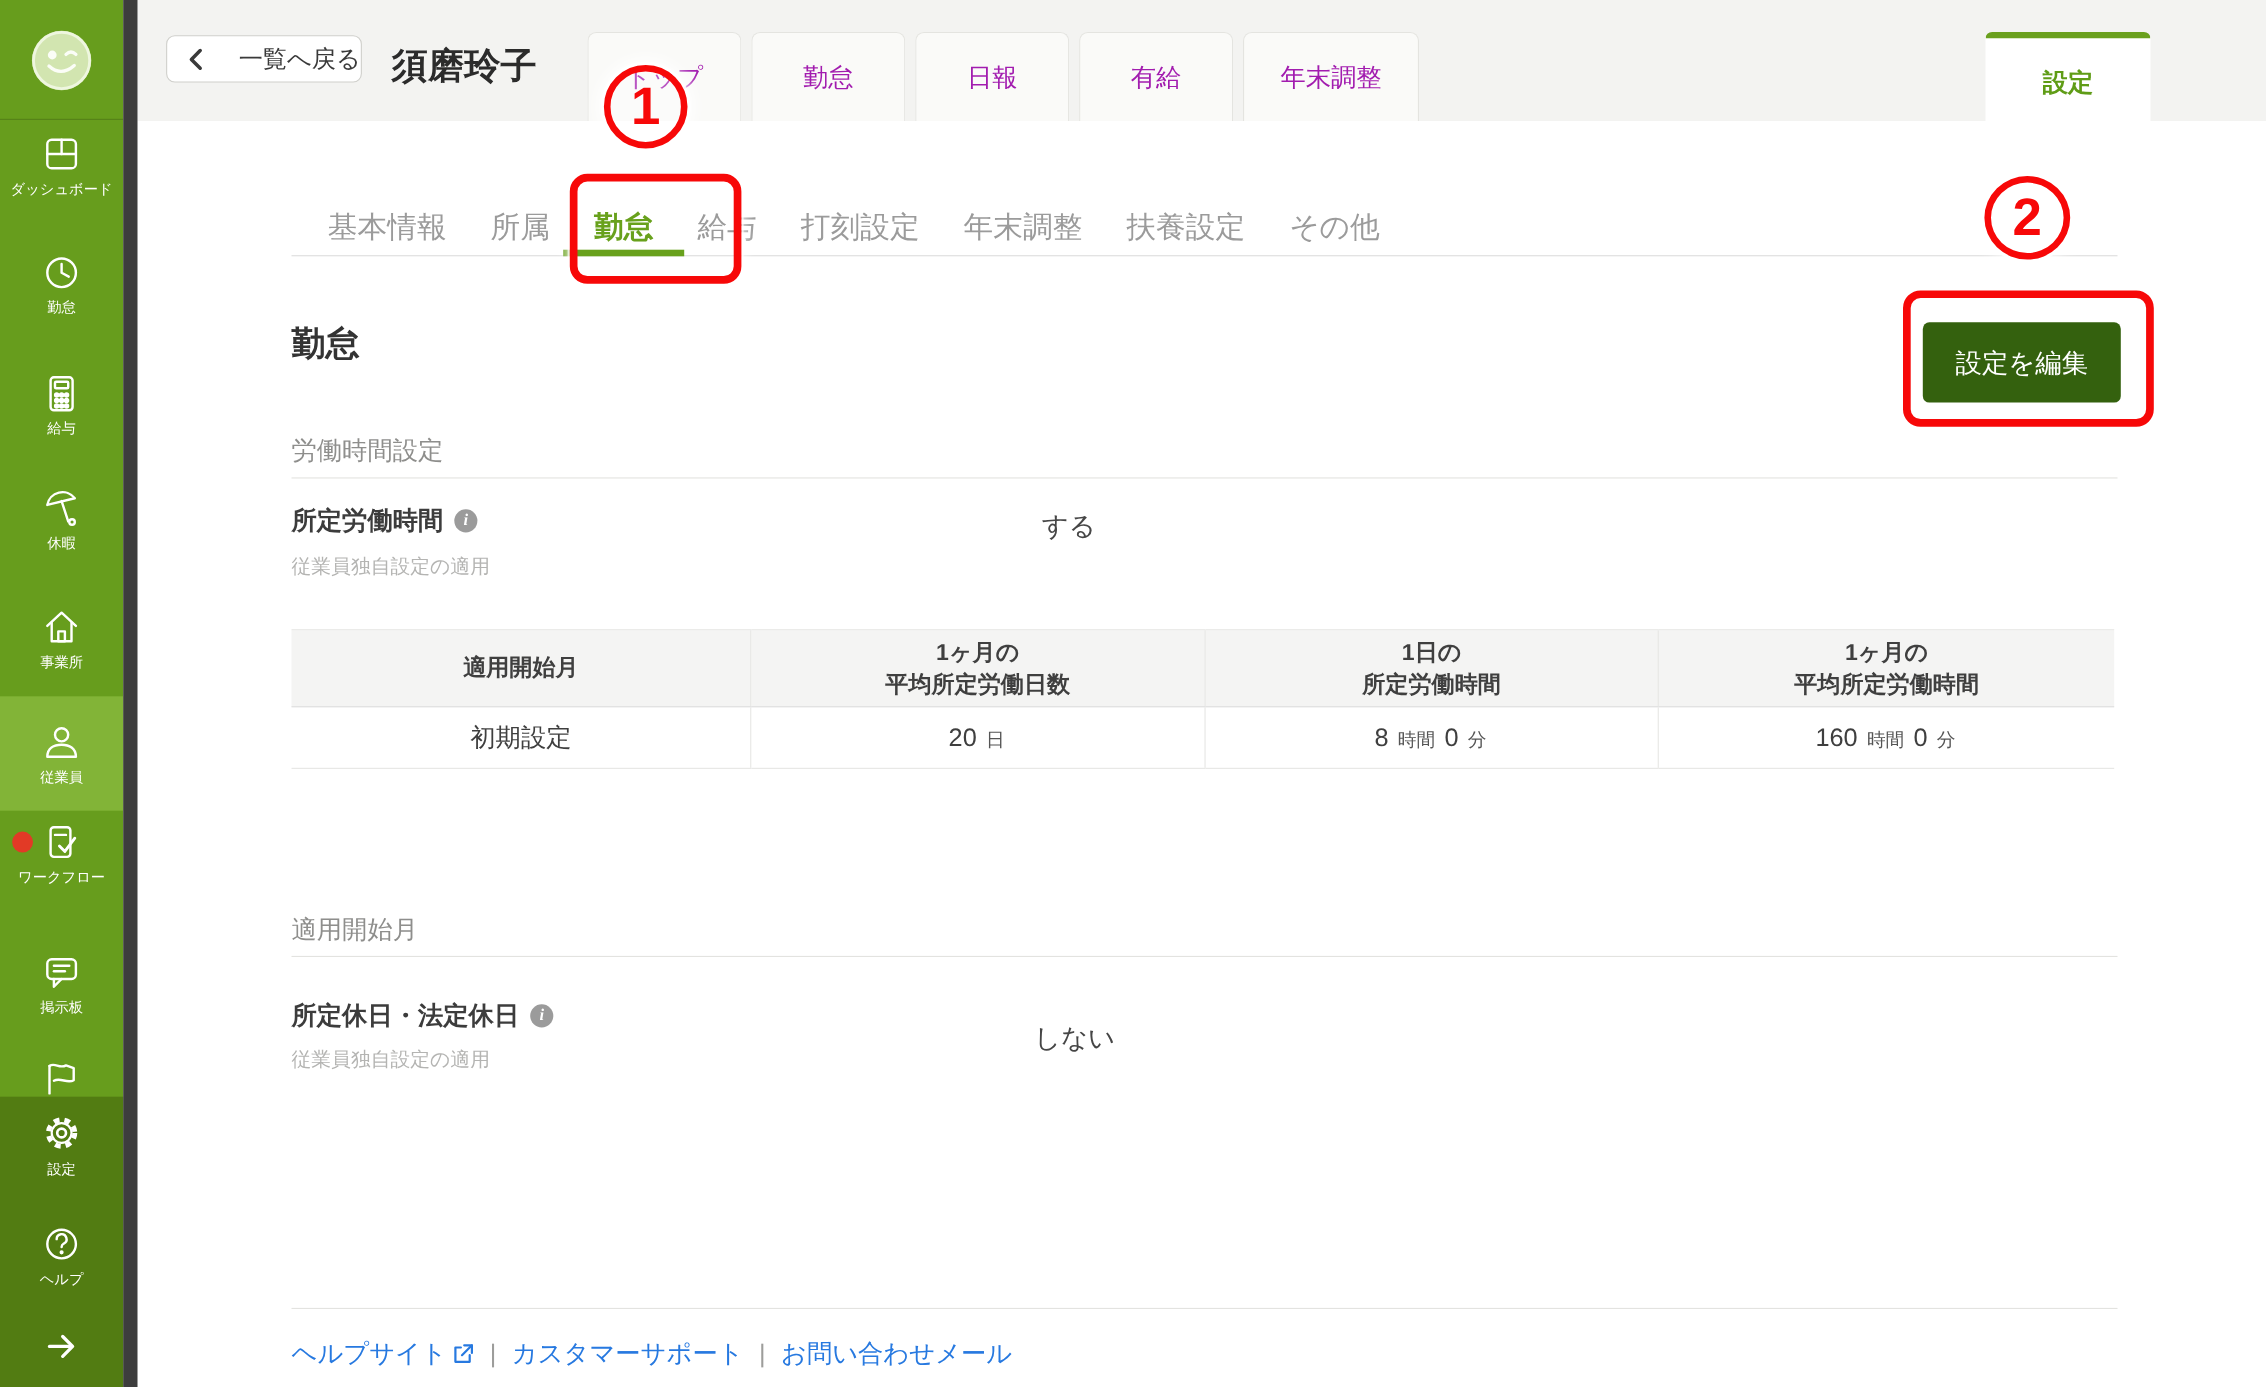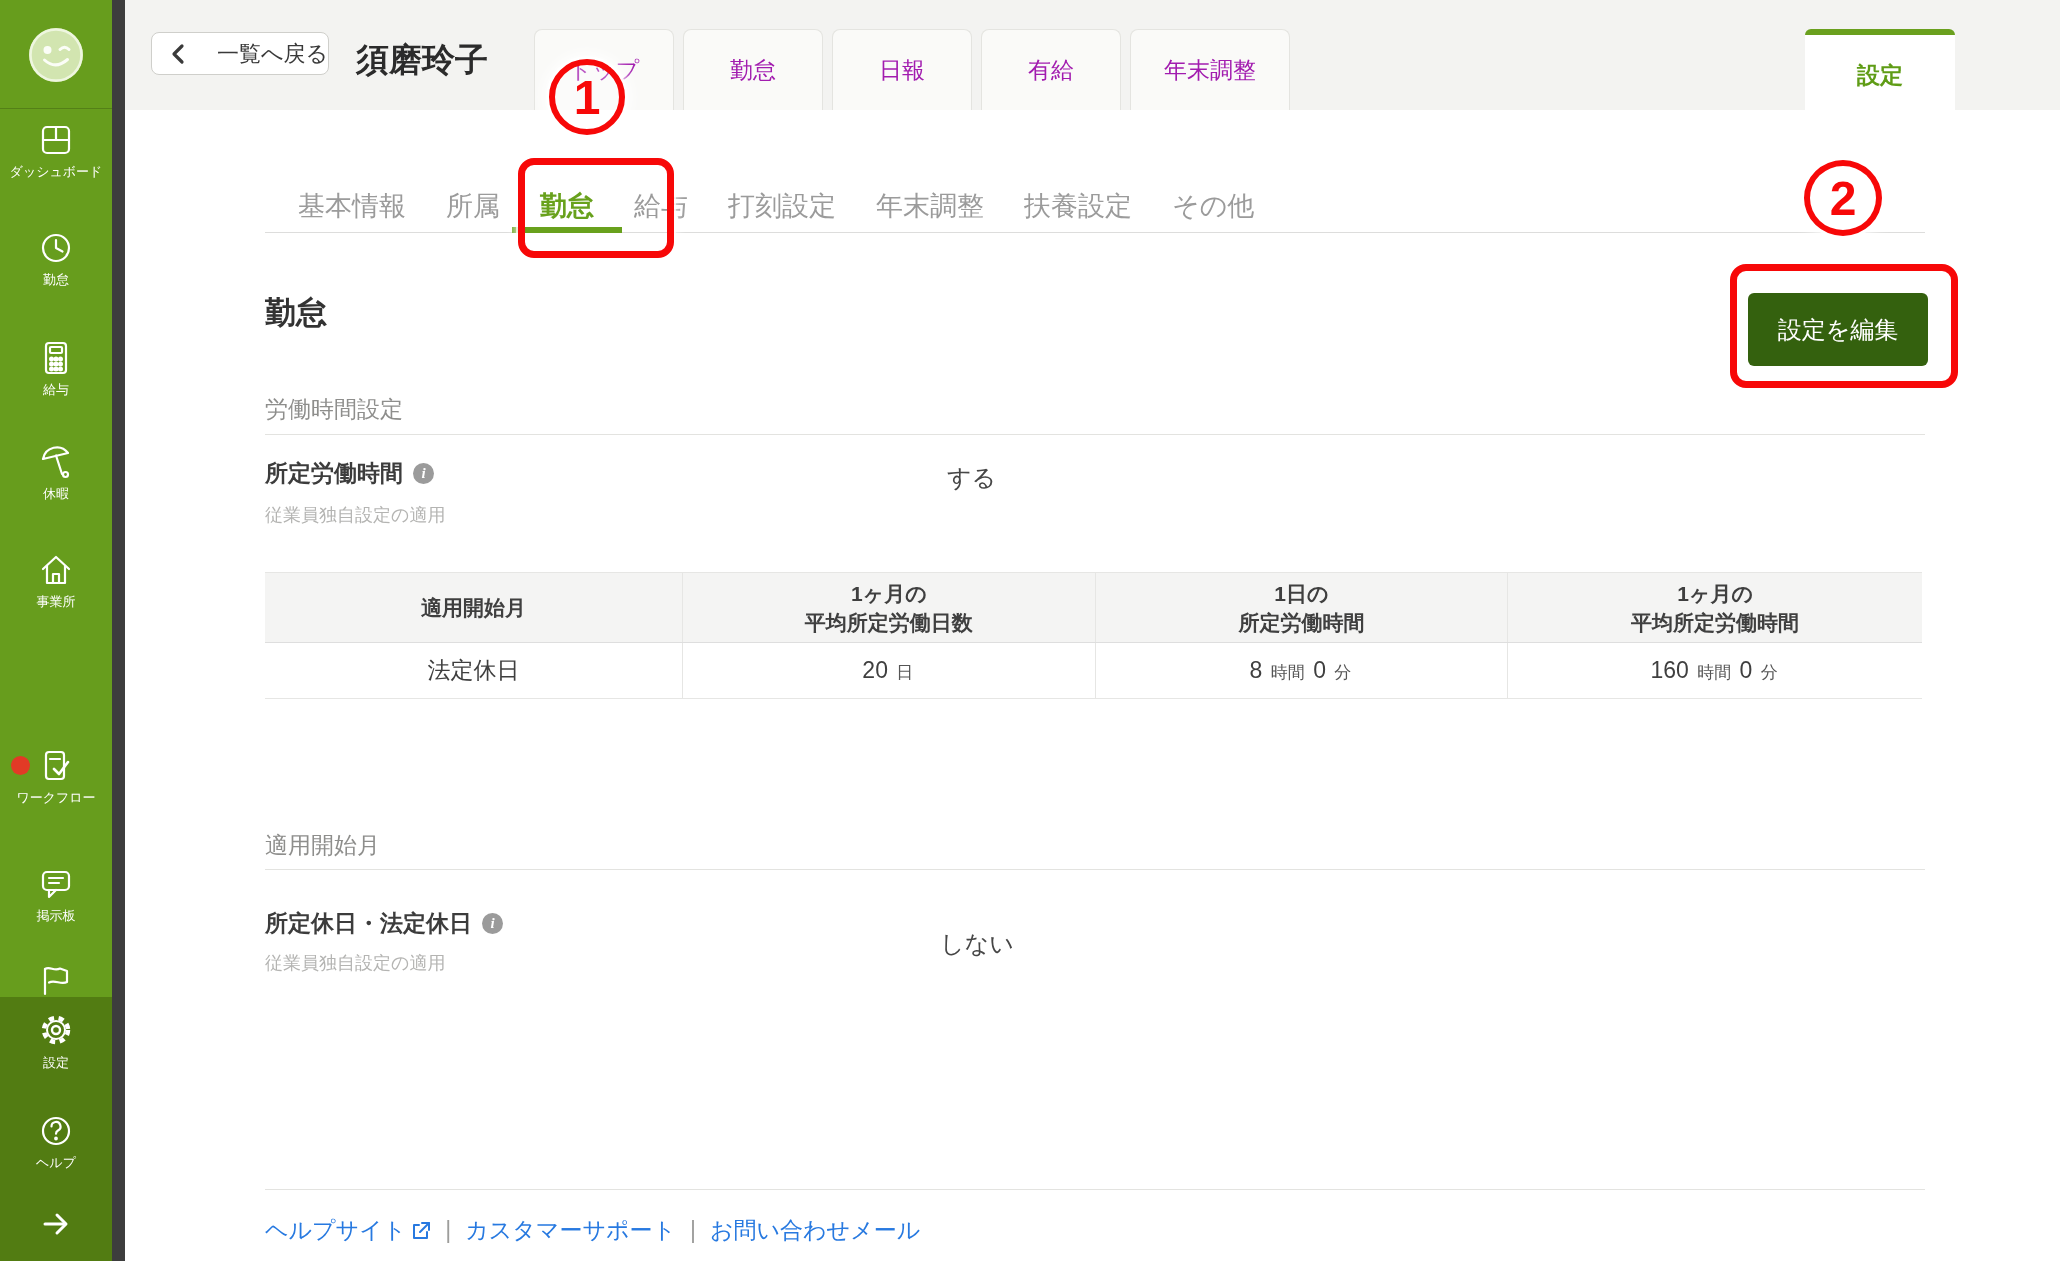--- a/index.html
+++ b/index.html
@@ -136,20 +136,27 @@
 
   <div class="nav-item" style="top:552px">
     <svg width="36" height="36" viewBox="0 0 36 36" fill="none" stroke="#fff" stroke-width="2.2" stroke-linecap="round" stroke-linejoin="round">
       <path d="M5,17 L18,5 L31,17"></path>
       <path d="M9,14 V31 H27 V14"></path>
       <rect x="15" y="22" width="6" height="9"></rect>
     </svg>
     <div class="nav-label">事業所</div>
   </div>
 
+  <div class="nav-item active-block" style="top:633px">
+    <svg width="36" height="36" viewBox="0 0 36 36" fill="none" stroke="#fff" stroke-width="2.2" stroke-linecap="round" stroke-linejoin="round">
+      <circle cx="18" cy="11" r="6"></circle>
+      <path d="M5,31 C5,23 11,20 18,20 C25,20 31,23 31,31 Z"></path>
+    </svg>
+    <div class="nav-label">従業員</div>
+  </div>
 
   <div class="nav-item" style="top:748px">
     <span class="nav-badge"></span>
     <svg width="36" height="36" viewBox="0 0 36 36" fill="none" stroke="#fff" stroke-width="2.2" stroke-linecap="round" stroke-linejoin="round">
       <rect x="8" y="4" width="18" height="27" rx="3"></rect>
       <line x1="12" y1="11" x2="22" y2="11"></line>
       <polyline points="16,21 21,26 30,14" stroke-width="2.6"></polyline>
     </svg>
     <div class="nav-label">ワークフロー</div>
   </div>
@@ -266,21 +273,21 @@
           <div>所定労働時間</div>
         </th>
       <th style="width:25%">
           <div>1ヶ月の</div>
           <div>平均所定労働時間</div>
         </th>
     </tr>
   </thead>
   <tbody>
     <tr>
-      <td><span>法定休日</span></td>
+      <td><span>初期設定</span></td>
       <td><span>20</span> <span class="unit">日</span></td>
       <td><span>8</span> <span class="unit">時間</span> <span>0</span> <span class="unit">分</span></td>
       <td><span>160</span> <span class="unit">時間</span> <span>0</span> <span class="unit">分</span></td>
     </tr>
   </tbody>
 </table>
 
 <div class="section-heading" style="top:830px">適用開始月</div>
 <div class="hr-line" style="top:869px"></div>
 

